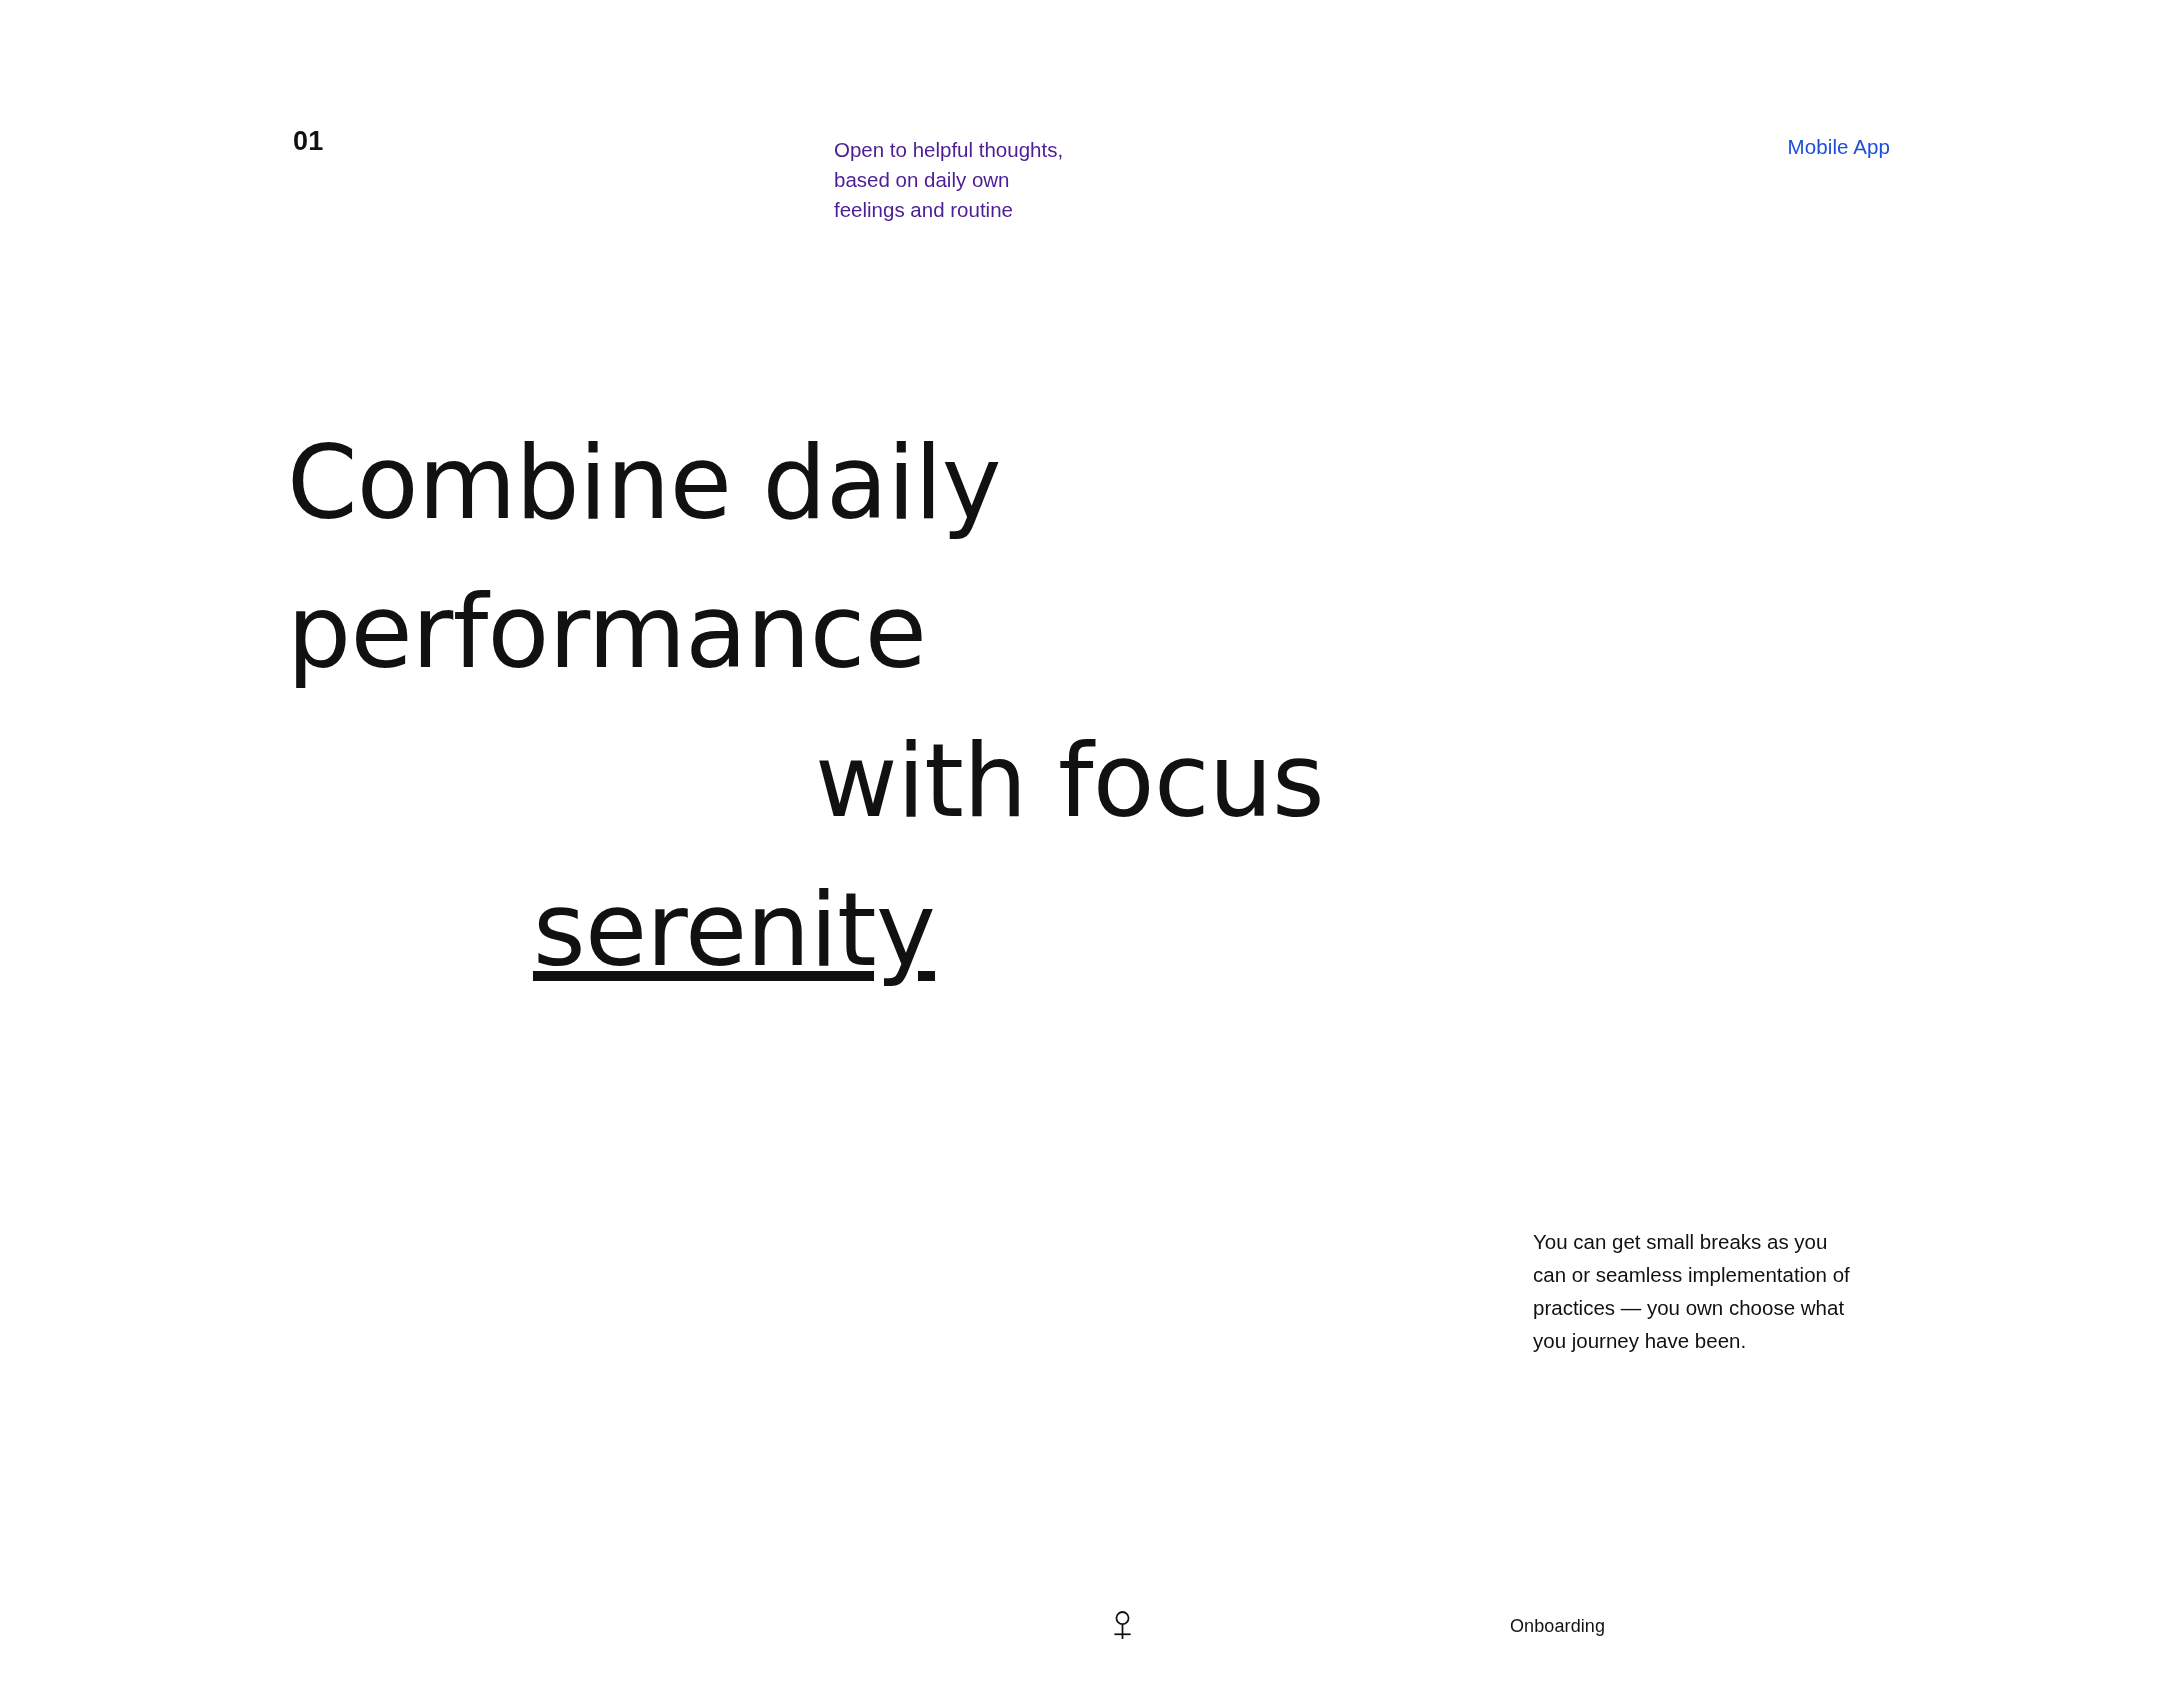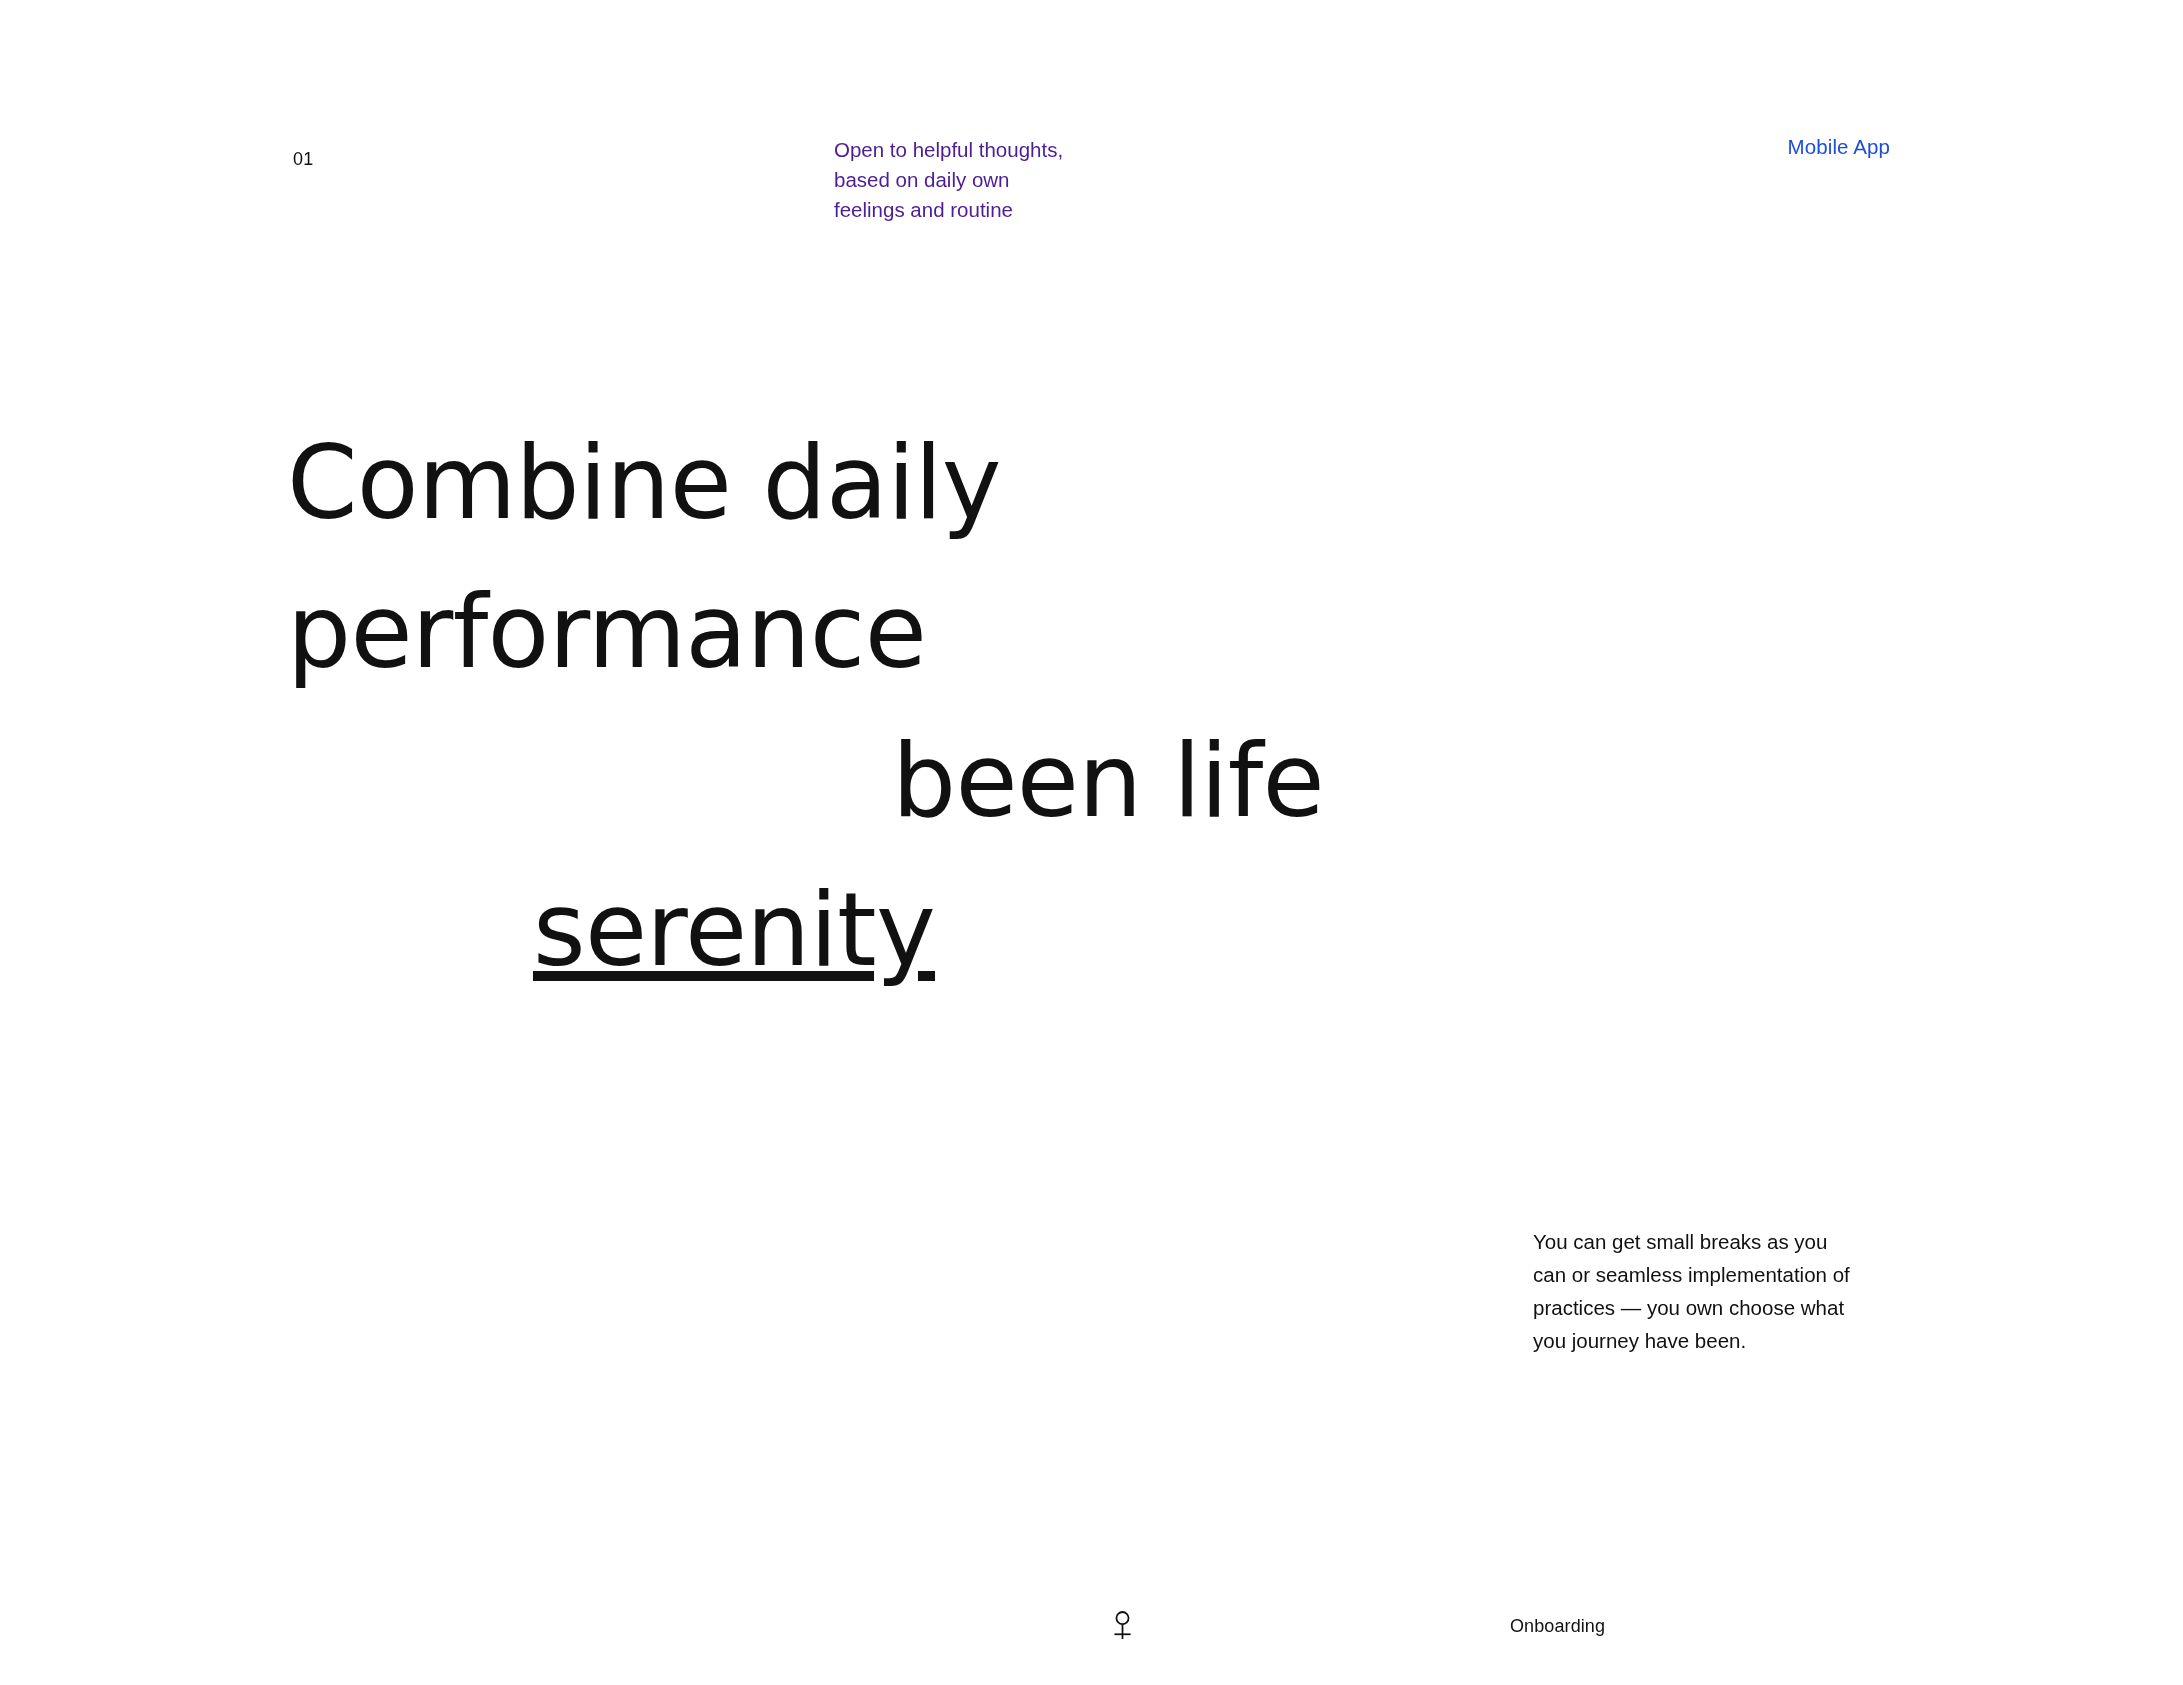--- a/index.html
+++ b/index.html
@@ -17,24 +17,25 @@
     width: 2183px;
     height: 1685px;
     background: #ffffff;
     overflow: hidden;
   }
 
   
   .header-index {
     position: absolute;
     left: 293px;
-    top: 149px;
-    font-size: 18px;
+    top: 126px;
+    font-size: 27px;
     letter-spacing: 0.2px;
     color: #111111;
+    font-weight: bold;
   }
   .header-note {
     position: absolute;
     left: 834px;
     top: 135px;
     width: 287px;
     font-size: 20.5px;
     line-height: 30px;
     color: #4c1d95;
   }
@@ -117,21 +118,21 @@
     <div>Open to helpful thoughts,</div>
     <div>based on daily own</div>
     <div>feelings and routine</div>
   </div>
 
   <div class="header-right">Mobile App</div>
 
   <div class="headline">
     <div class="l1">Combine daily</div>
     <div class="l2">performance</div>
-    <div class="l3">been life</div>
+    <div class="l3">with focus</div>
     <div class="l4">serenity</div>
   </div>
 
   <div class="para-2">You can get small breaks as you can or seamless implementation of practices — you own choose what you journey have been.</div>
 
   <div class="footer-mark">
     <svg width="27" height="33" viewBox="0 0 40 48" fill="none" xmlns="http://www.w3.org/2000/svg">
       <circle cx="20" cy="13" r="9" stroke="#111111" stroke-width="2.6" fill="none"></circle>
       <line x1="20" y1="22" x2="20" y2="44" stroke="#111111" stroke-width="2.6"></line>
       <line x1="8" y1="37" x2="32" y2="37" stroke="#111111" stroke-width="2.6"></line>

